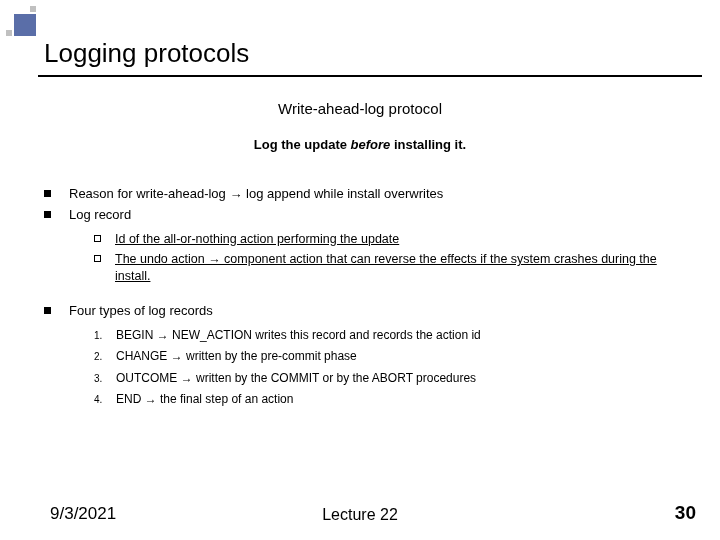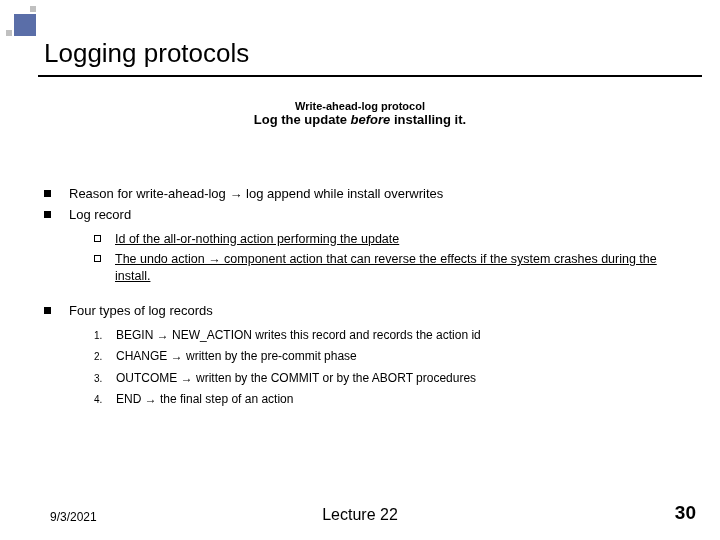--- a/index.html
+++ b/index.html
@@ -60,25 +60,25 @@
     font-weight: normal;
   }
   .subtitle-block {
     position: absolute;
     top: 100px;
     left: 0;
     right: 0;
     text-align: center;
   }
   .subtitle-block .line1 {
-    font-size: 11px;
-    font-weight: bold;
+    font-size: 15px;
+    font-weight: normal;
   }
   .subtitle-block .line2 {
-    margin-top: 0;
+    margin-top: 20px;
     font-size: 13px;
     font-weight: bold;
   }
   .subtitle-block .line2 .italic {
     font-style: italic;
   }
   .body {
     position: absolute;
     top: 185px;
     left: 44px;
@@ -132,21 +132,21 @@
   .num-item .num {
     width: 22px;
     flex-shrink: 0;
     font-size: 10px;
     padding-top: 2px;
   }
   .footer-date {
     position: absolute;
     bottom: 16px;
     left: 50px;
-    font-size: 12px;
+    font-size: 17px;
   }
   .footer-center {
     position: absolute;
     bottom: 16px;
     left: 0;
     right: 0;
     text-align: center;
     font-size: 16px;
   }
   .footer-page {

